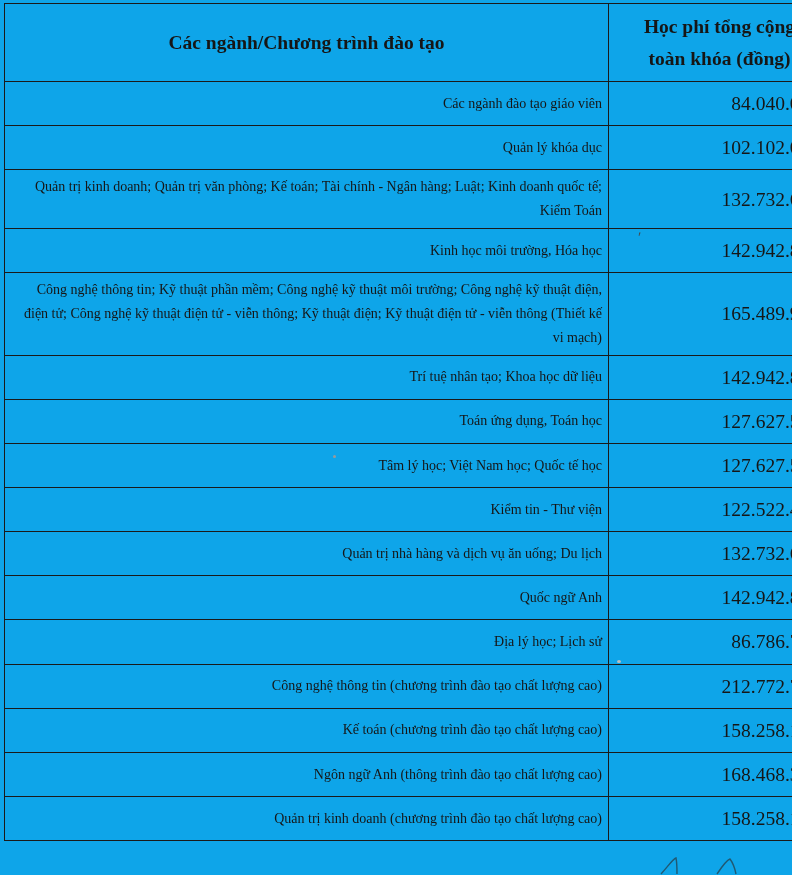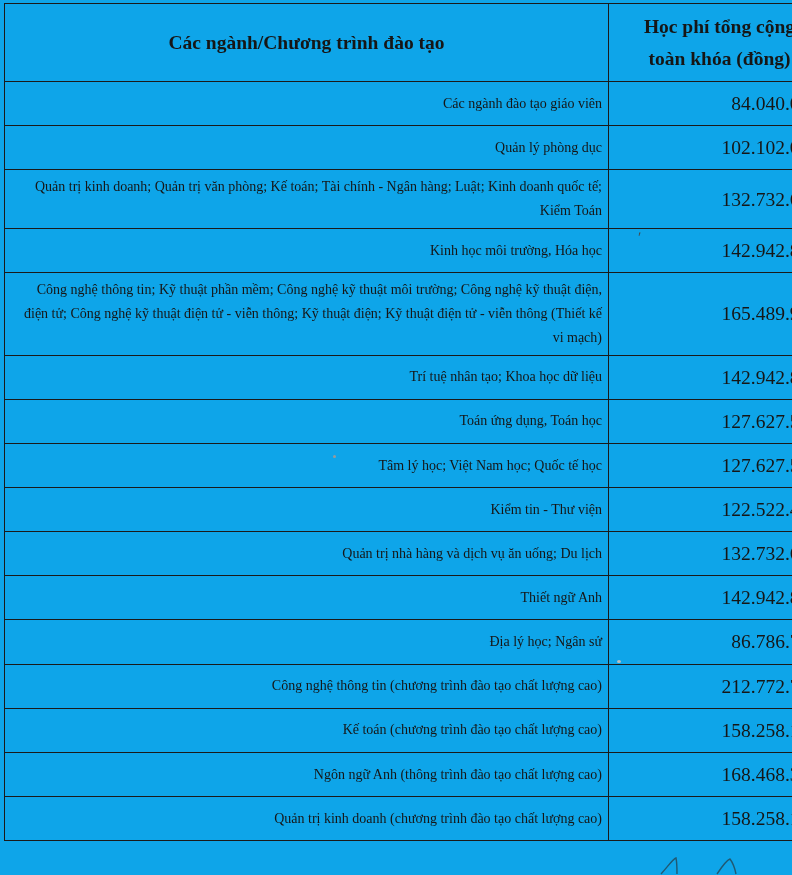--- a/index.html
+++ b/index.html
@@ -141,21 +141,21 @@
           <span class="fee-head-line">toàn khóa (đồng)</span>
         </th>
       </tr>
     </thead>
     <tbody id="table-body">
         <tr>
           <td class="col-program">Các ngành đào tạo giáo viên</td>
           <td class="col-fee">84.040.000</td>
         </tr>
         <tr>
-          <td class="col-program">Quản lý phòng dục</td>
+          <td class="col-program">Quản lý khóa dục</td>
           <td class="col-fee">102.102.000</td>
         </tr>
         <tr>
           <td class="col-program">Quản trị kinh doanh; Quản trị văn phòng; Kế toán; Tài chính - Ngân hàng; Luật; Kinh doanh quốc tế; Kiểm Toán</td>
           <td class="col-fee">132.732.600</td>
         </tr>
         <tr>
           <td class="col-program">Kinh học môi trường, Hóa học</td>
           <td class="col-fee">142.942.800</td>
         </tr>
@@ -177,25 +177,25 @@
         </tr>
         <tr>
           <td class="col-program">Kiểm tin - Thư viện</td>
           <td class="col-fee">122.522.400</td>
         </tr>
         <tr>
           <td class="col-program">Quản trị nhà hàng và dịch vụ ăn uống; Du lịch</td>
           <td class="col-fee">132.732.600</td>
         </tr>
         <tr>
-          <td class="col-program">Thiết ngữ Anh</td>
+          <td class="col-program">Quốc ngữ Anh</td>
           <td class="col-fee">142.942.800</td>
         </tr>
         <tr>
-          <td class="col-program">Địa lý học; Ngân sử</td>
+          <td class="col-program">Địa lý học; Lịch sử</td>
           <td class="col-fee">86.786.700</td>
         </tr>
         <tr>
           <td class="col-program">Công nghệ thông tin (chương trình đào tạo chất lượng cao)</td>
           <td class="col-fee">212.772.780</td>
         </tr>
         <tr>
           <td class="col-program">Kế toán (chương trình đào tạo chất lượng cao)</td>
           <td class="col-fee">158.258.100</td>
         </tr>

